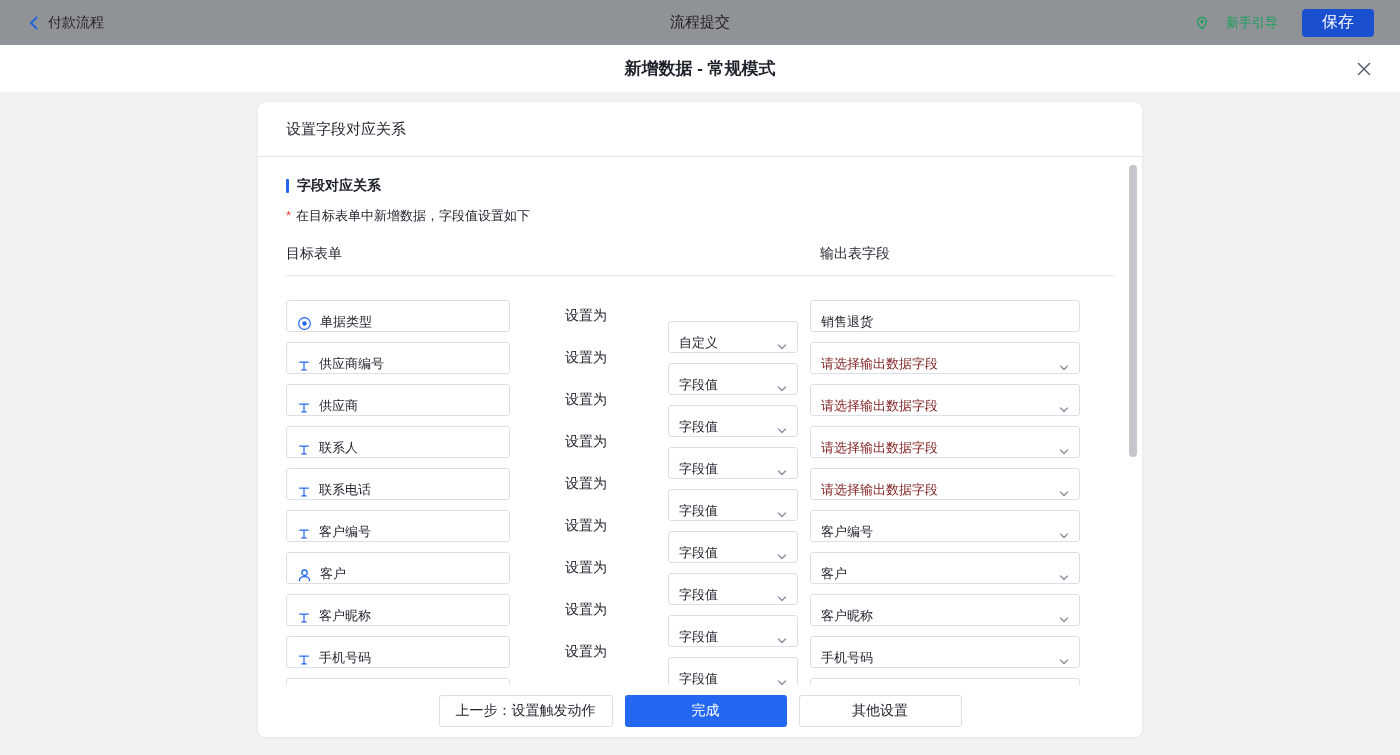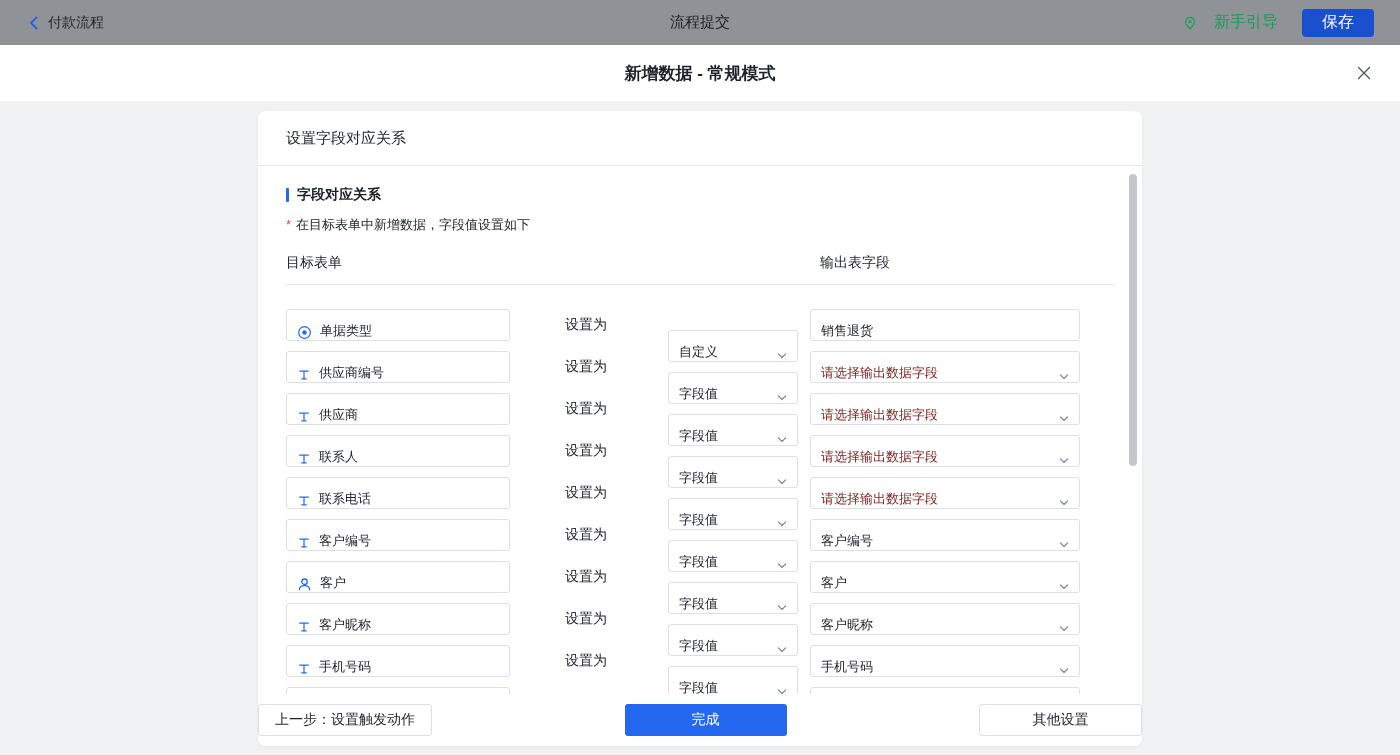--- a/index.html
+++ b/index.html
@@ -17,30 +17,30 @@
     padding:0 26px; position:relative;
   }
   .topbar-left { display:flex; align-items:center; gap:6px; cursor:pointer; }
   .back-icon { display:flex; align-items:center; }
   .back-label { font-size:14px; color:#262626; }
   .topbar-title {
     position:absolute; left:50%; transform:translateX(-50%);
     font-size:15px; color:#1f1f1f;
   }
   .topbar-right { margin-left:auto; display:flex; align-items:center; gap:24px; }
-  .guide-link { display:flex; align-items:center; gap:17px; font-size:16px; color:#18a058; cursor:pointer; }
+  .guide-link { display:flex; align-items:center; gap:17px; font-size:13px; color:#18a058; cursor:pointer; }
   .save-btn {
     height:28px; padding:0 20px; border:none; border-radius:4px;
     background:#1a4fd0; color:#fff; font-size:16px; cursor:pointer;
     font-family:inherit;
   }
 
   
   .modal-header {
-    height:56px; background:#fff; position:relative;
+    height:47px; background:#fff; position:relative;
     display:flex; align-items:center; justify-content:center;
   }
   .modal-title { font-size:17px; font-weight:600; color:#1d2129; }
   .close-icon {
     position:absolute; right:28px; top:50%; transform:translateY(-50%);
     cursor:pointer; display:flex; align-items:center;
   }
 
   
   .content { height:536px; padding-top:10px; }
@@ -84,21 +84,21 @@
   .select { justify-content:space-between; cursor:pointer; }
   .mode-select { width:130px;margin-top:41px; }
   .out-box { width:270px; margin-left:12px; }
   .sel-value.placeholder { color:#7f1d1d; }
   .chev { display:flex; align-items:center; margin-left:6px; }
 
   
   .card-footer {
     position:absolute; left:0; right:0; bottom:0; height:52px;
     background:#fff; z-index:2;
-    display:flex; align-items:center; justify-content:space-between; gap:12px;
+    display:flex; align-items:center; justify-content:center; gap:12px;
   }
   .btn { height:32px; border-radius:3px; font-size:14px; cursor:pointer; font-family:inherit; }
   .btn-plain { background:#fff; border:1px solid #dcdfe6; color:#1d2129; padding:0 16px; }
   .btn-primary { background:#2468f2; border:none; color:#fff; width:162px; }
   .btn-other { width:163px; }
 
   .scroll-thumb {
     position:absolute; top:63px; right:5px; width:8px; height:292px;
     background:#c4c6cc; border-radius:4px; z-index:3; cursor:pointer;
   }

